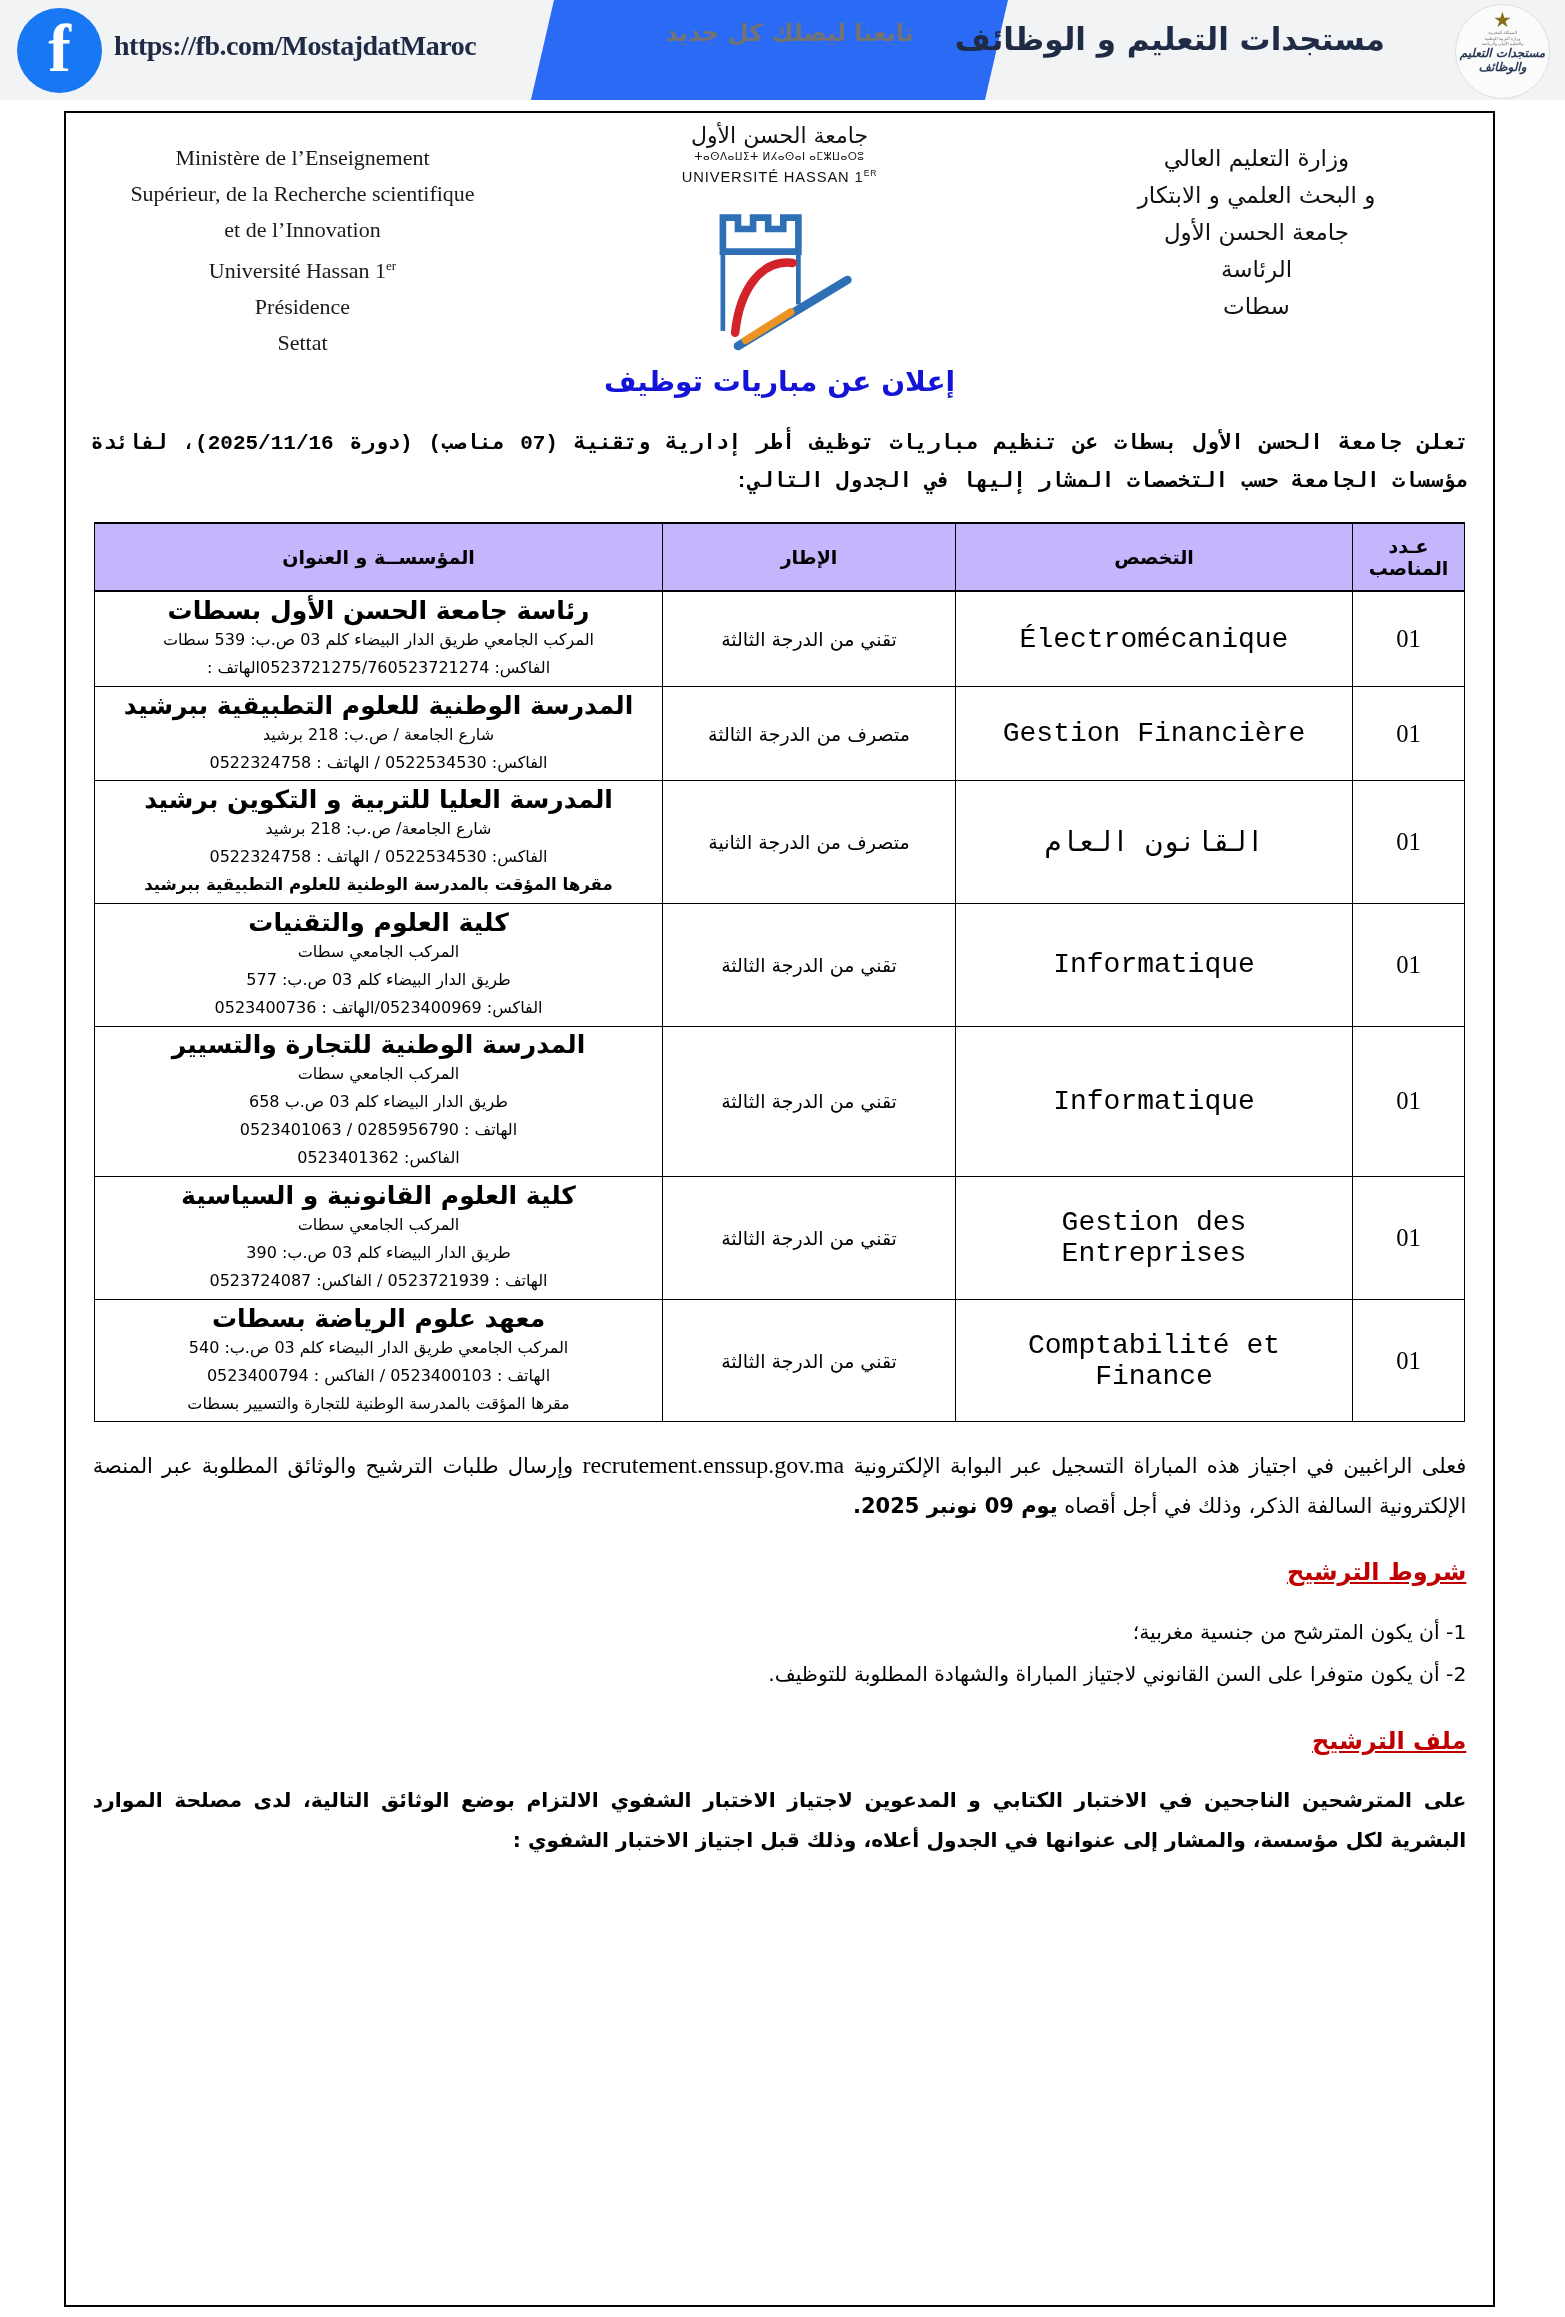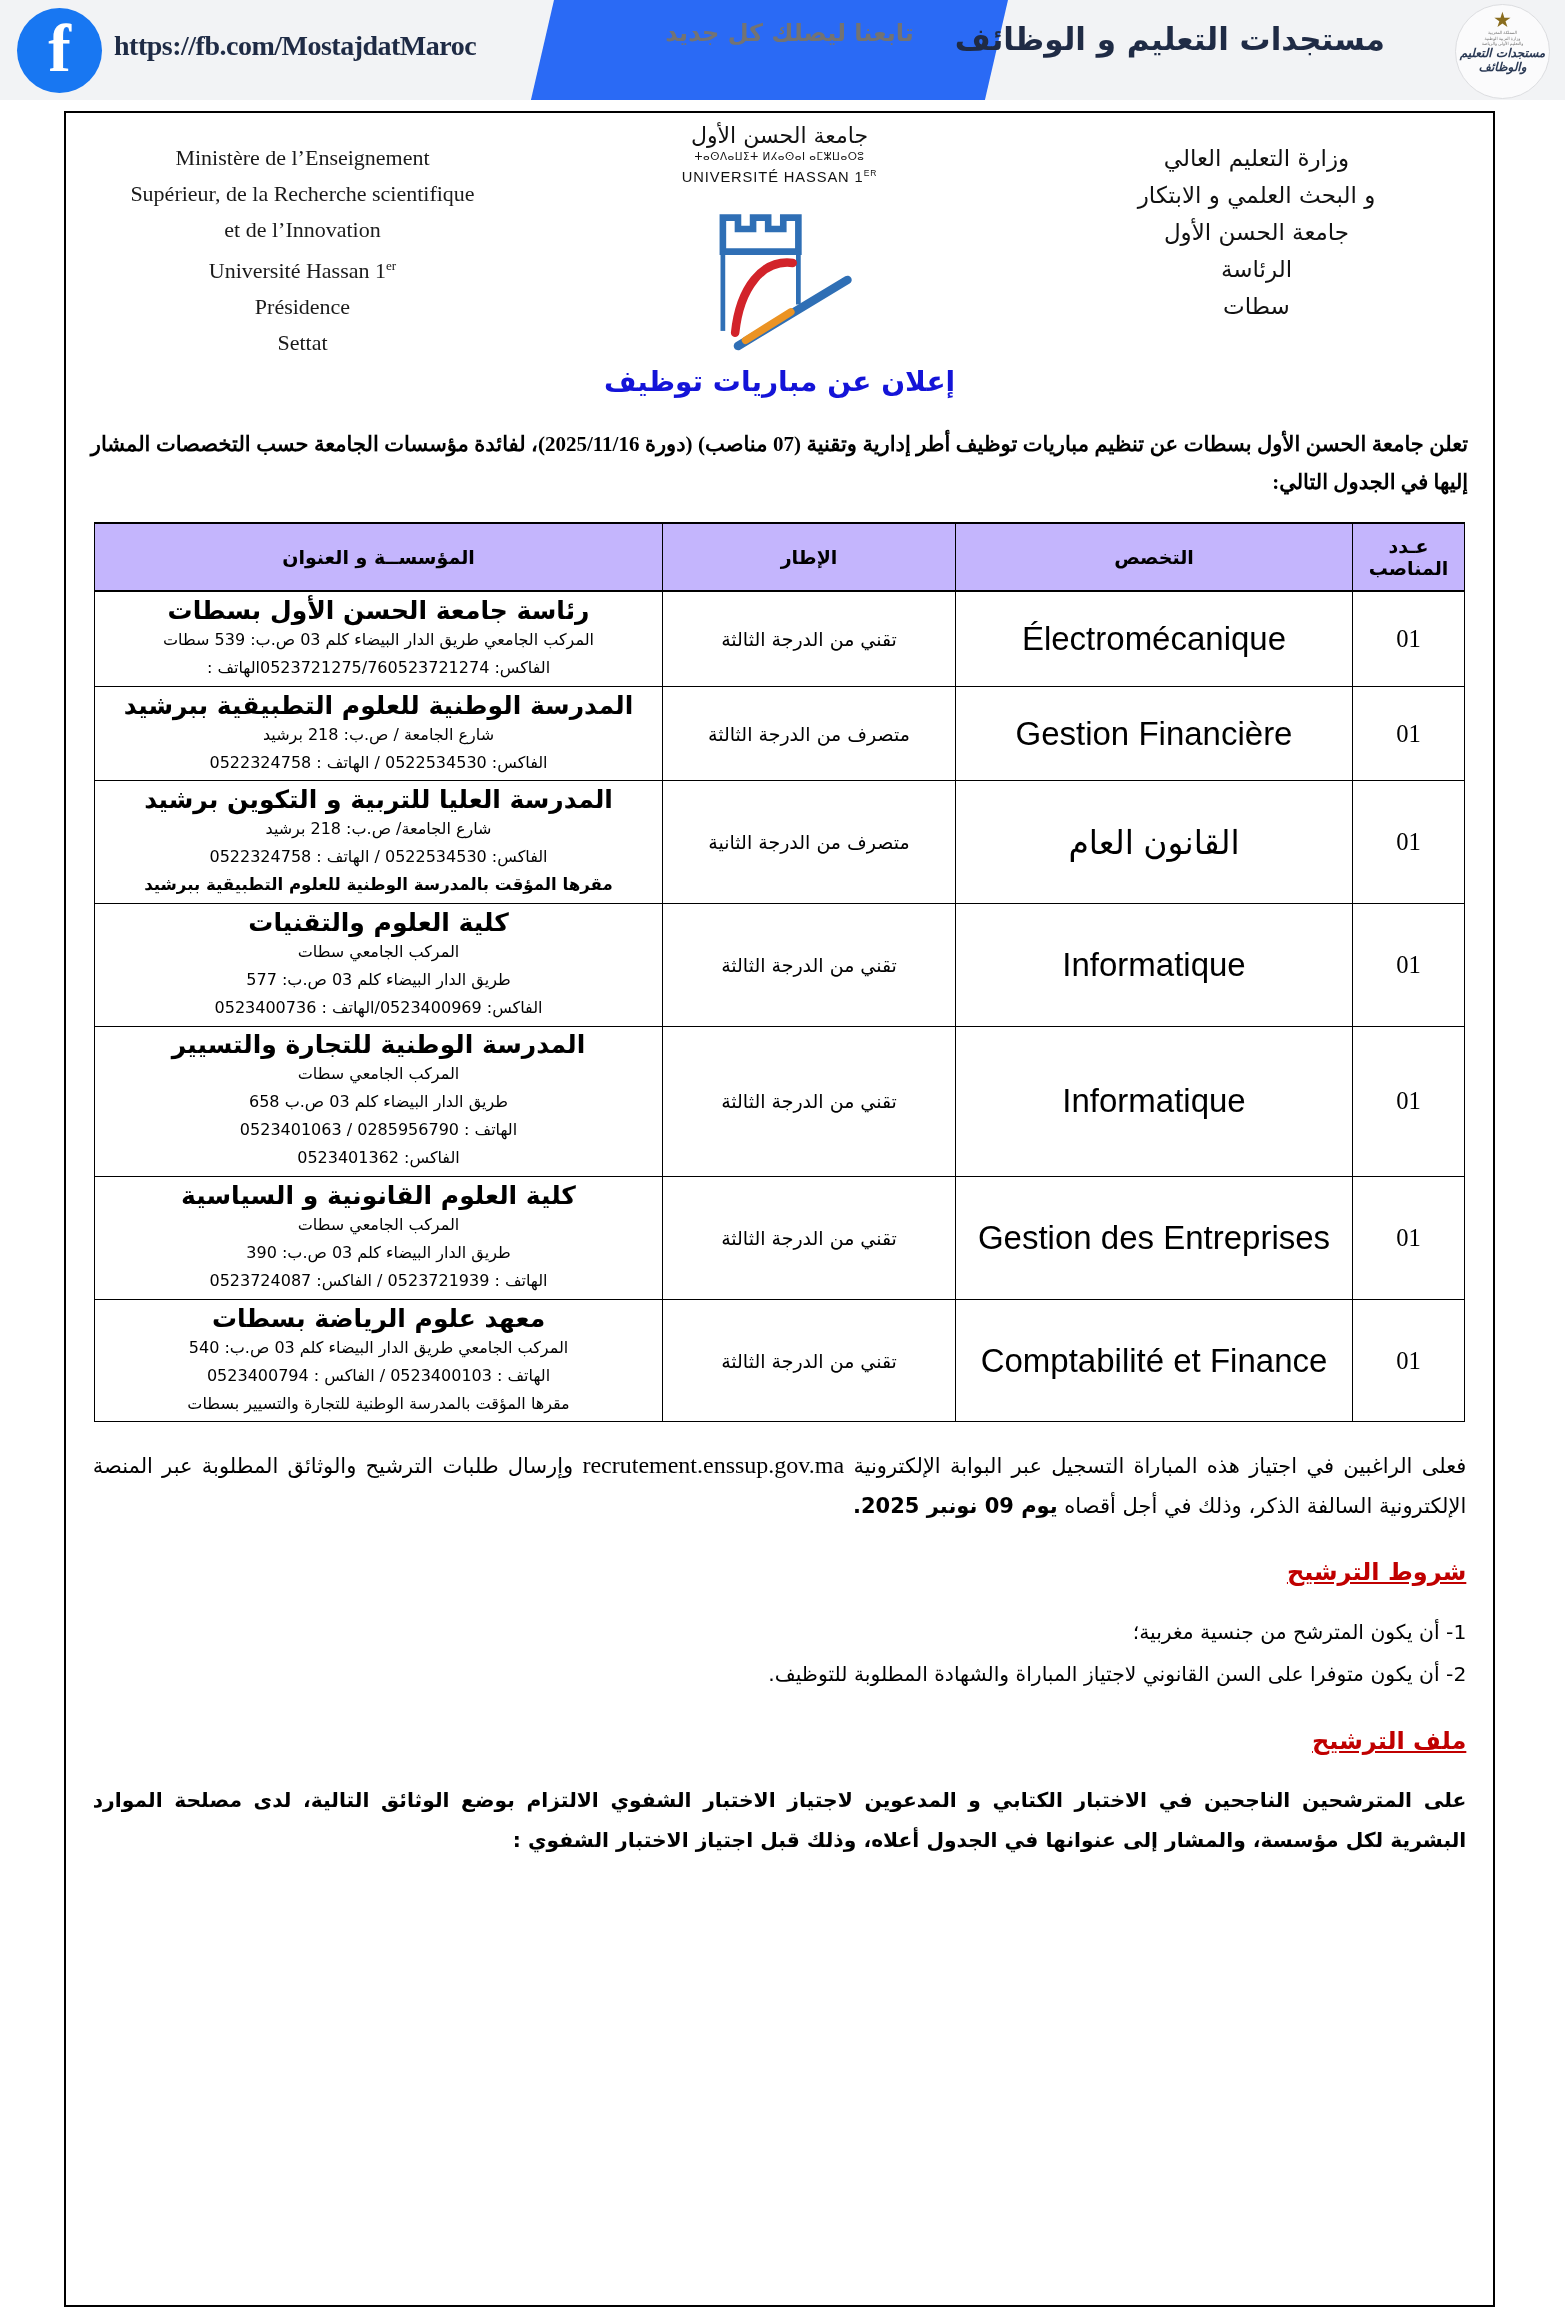--- a/index.html
+++ b/index.html
@@ -209,21 +209,21 @@
     text-align: center;
     color: #1414d8;
     font-family: "DejaVu Sans", sans-serif;
     font-weight: bold;
     font-size: 28px;
     margin-top: 5.7px;
     margin-bottom: 26.5px;
     direction: rtl;
   }
   .intro {
-    font-family: Liberation Serif, serif;
+    font-family: Liberation Mono, monospace;
     font-weight: bold;
     font-size: 21px;
     line-height: 38px;
     color: #000;
     direction: rtl;
     text-align: justify;
     margin: 0 3.8px 21px 3.8px;
   }
 
   
@@ -257,22 +257,22 @@
   .col-org   { width: 568px; }
 
   .cell-count {
     text-align: center;
     font-family: "Liberation Serif", serif;
     font-size: 24.6px;
     color: #000;
   }
   .cell-spec {
     text-align: center;
-    font-family: Liberation Sans, sans-serif;
-    font-size: 33px;
+    font-family: Liberation Mono, monospace;
+    font-size: 28px;
     color: #000;
   }
   .cell-frame {
     text-align: center;
     font-family: "DejaVu Sans", sans-serif;
     font-size: 19px;
     color: #000;
     direction: rtl;
   }
   .cell-org {

